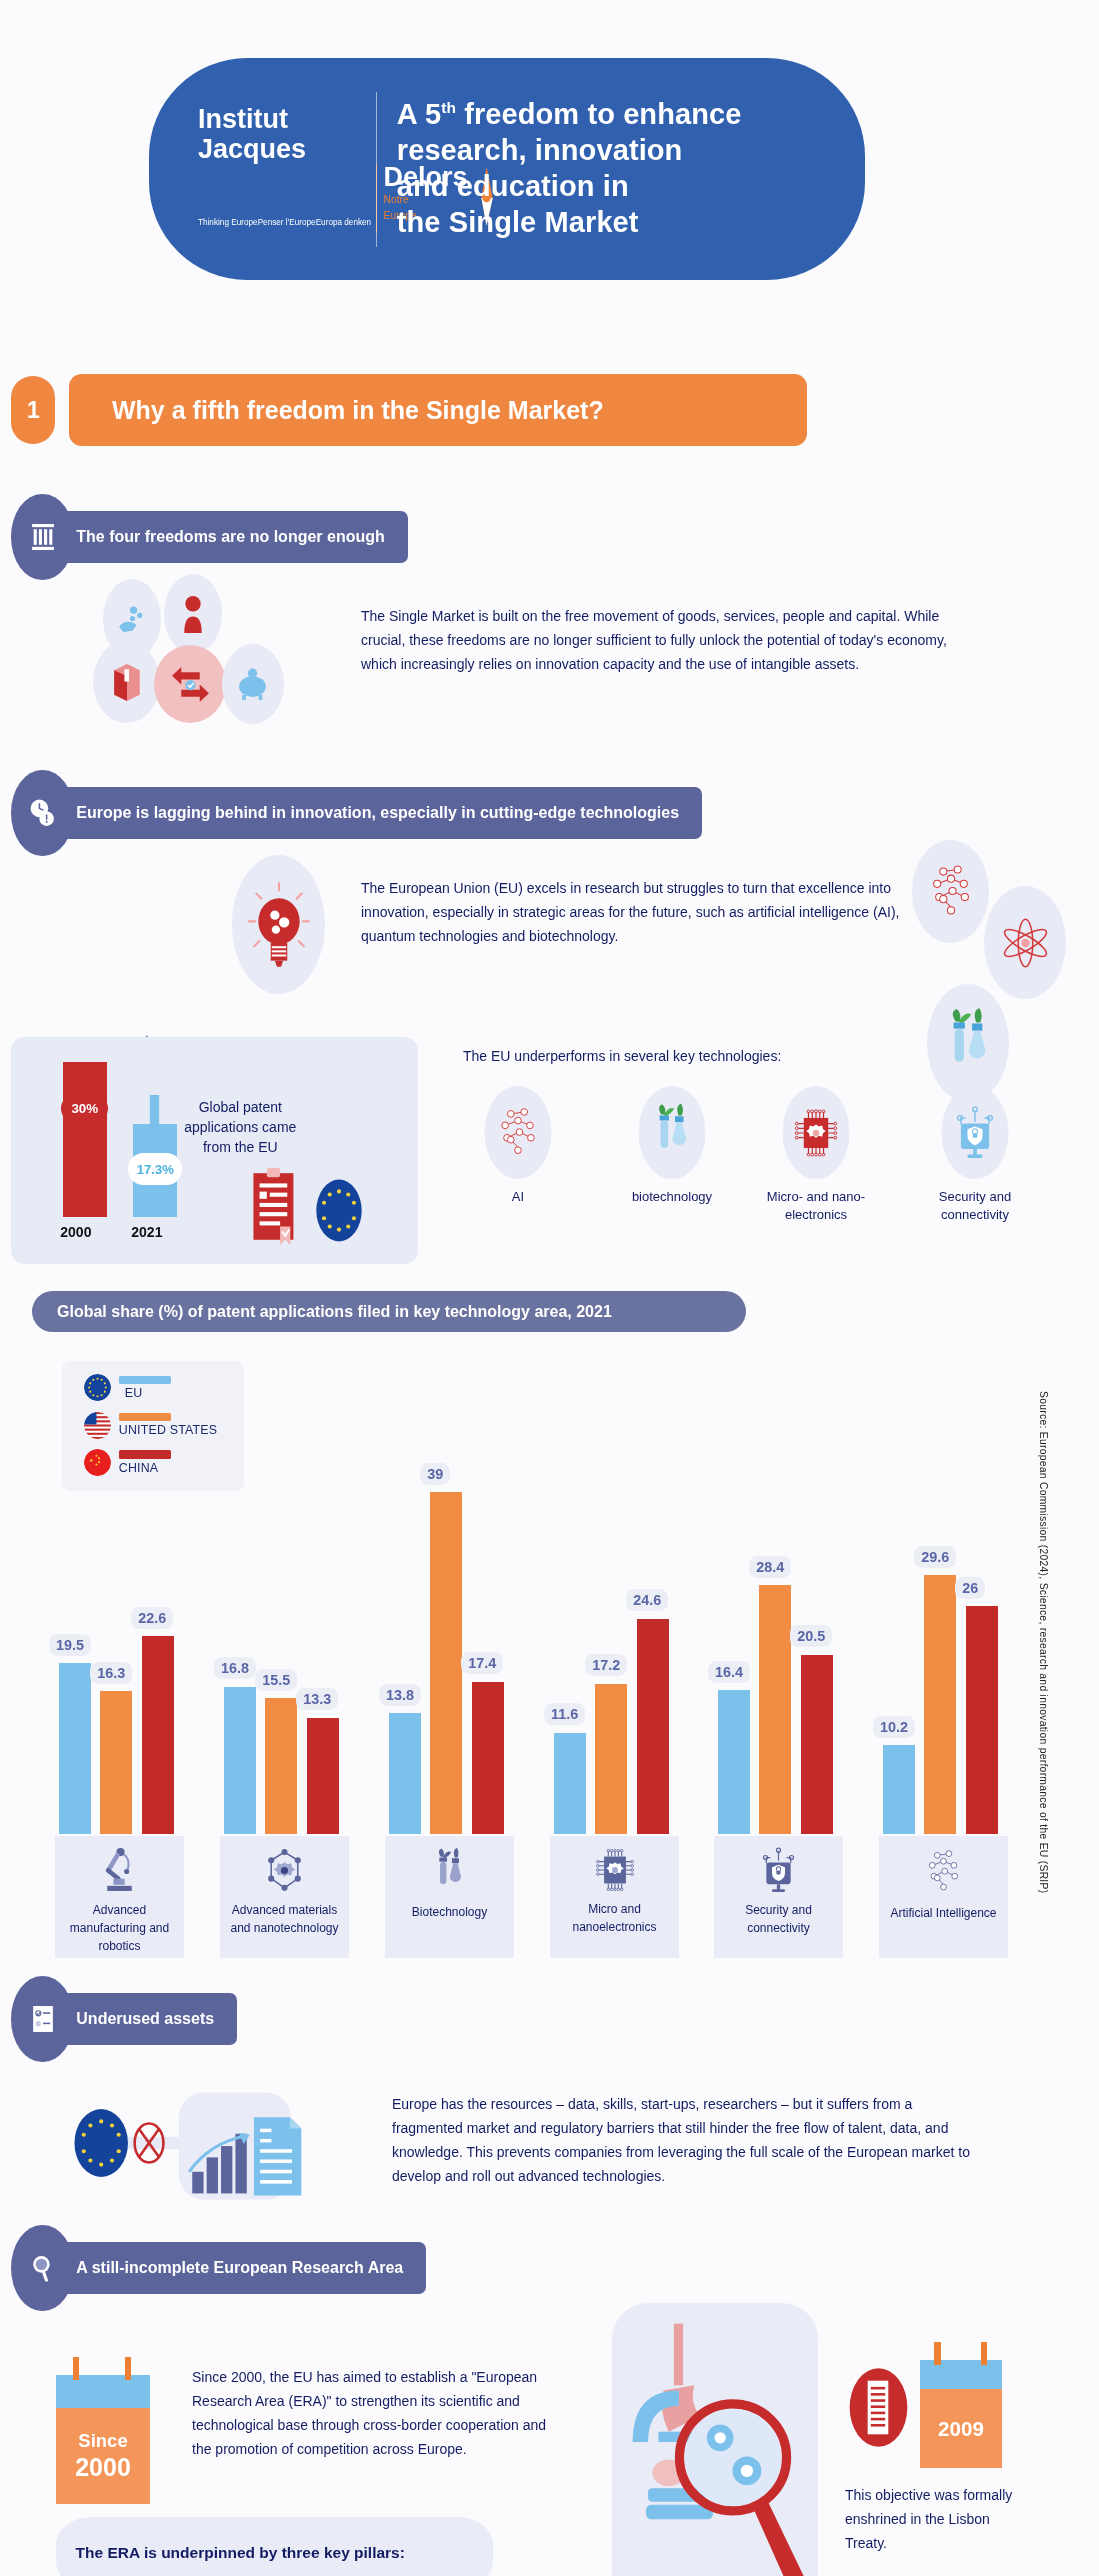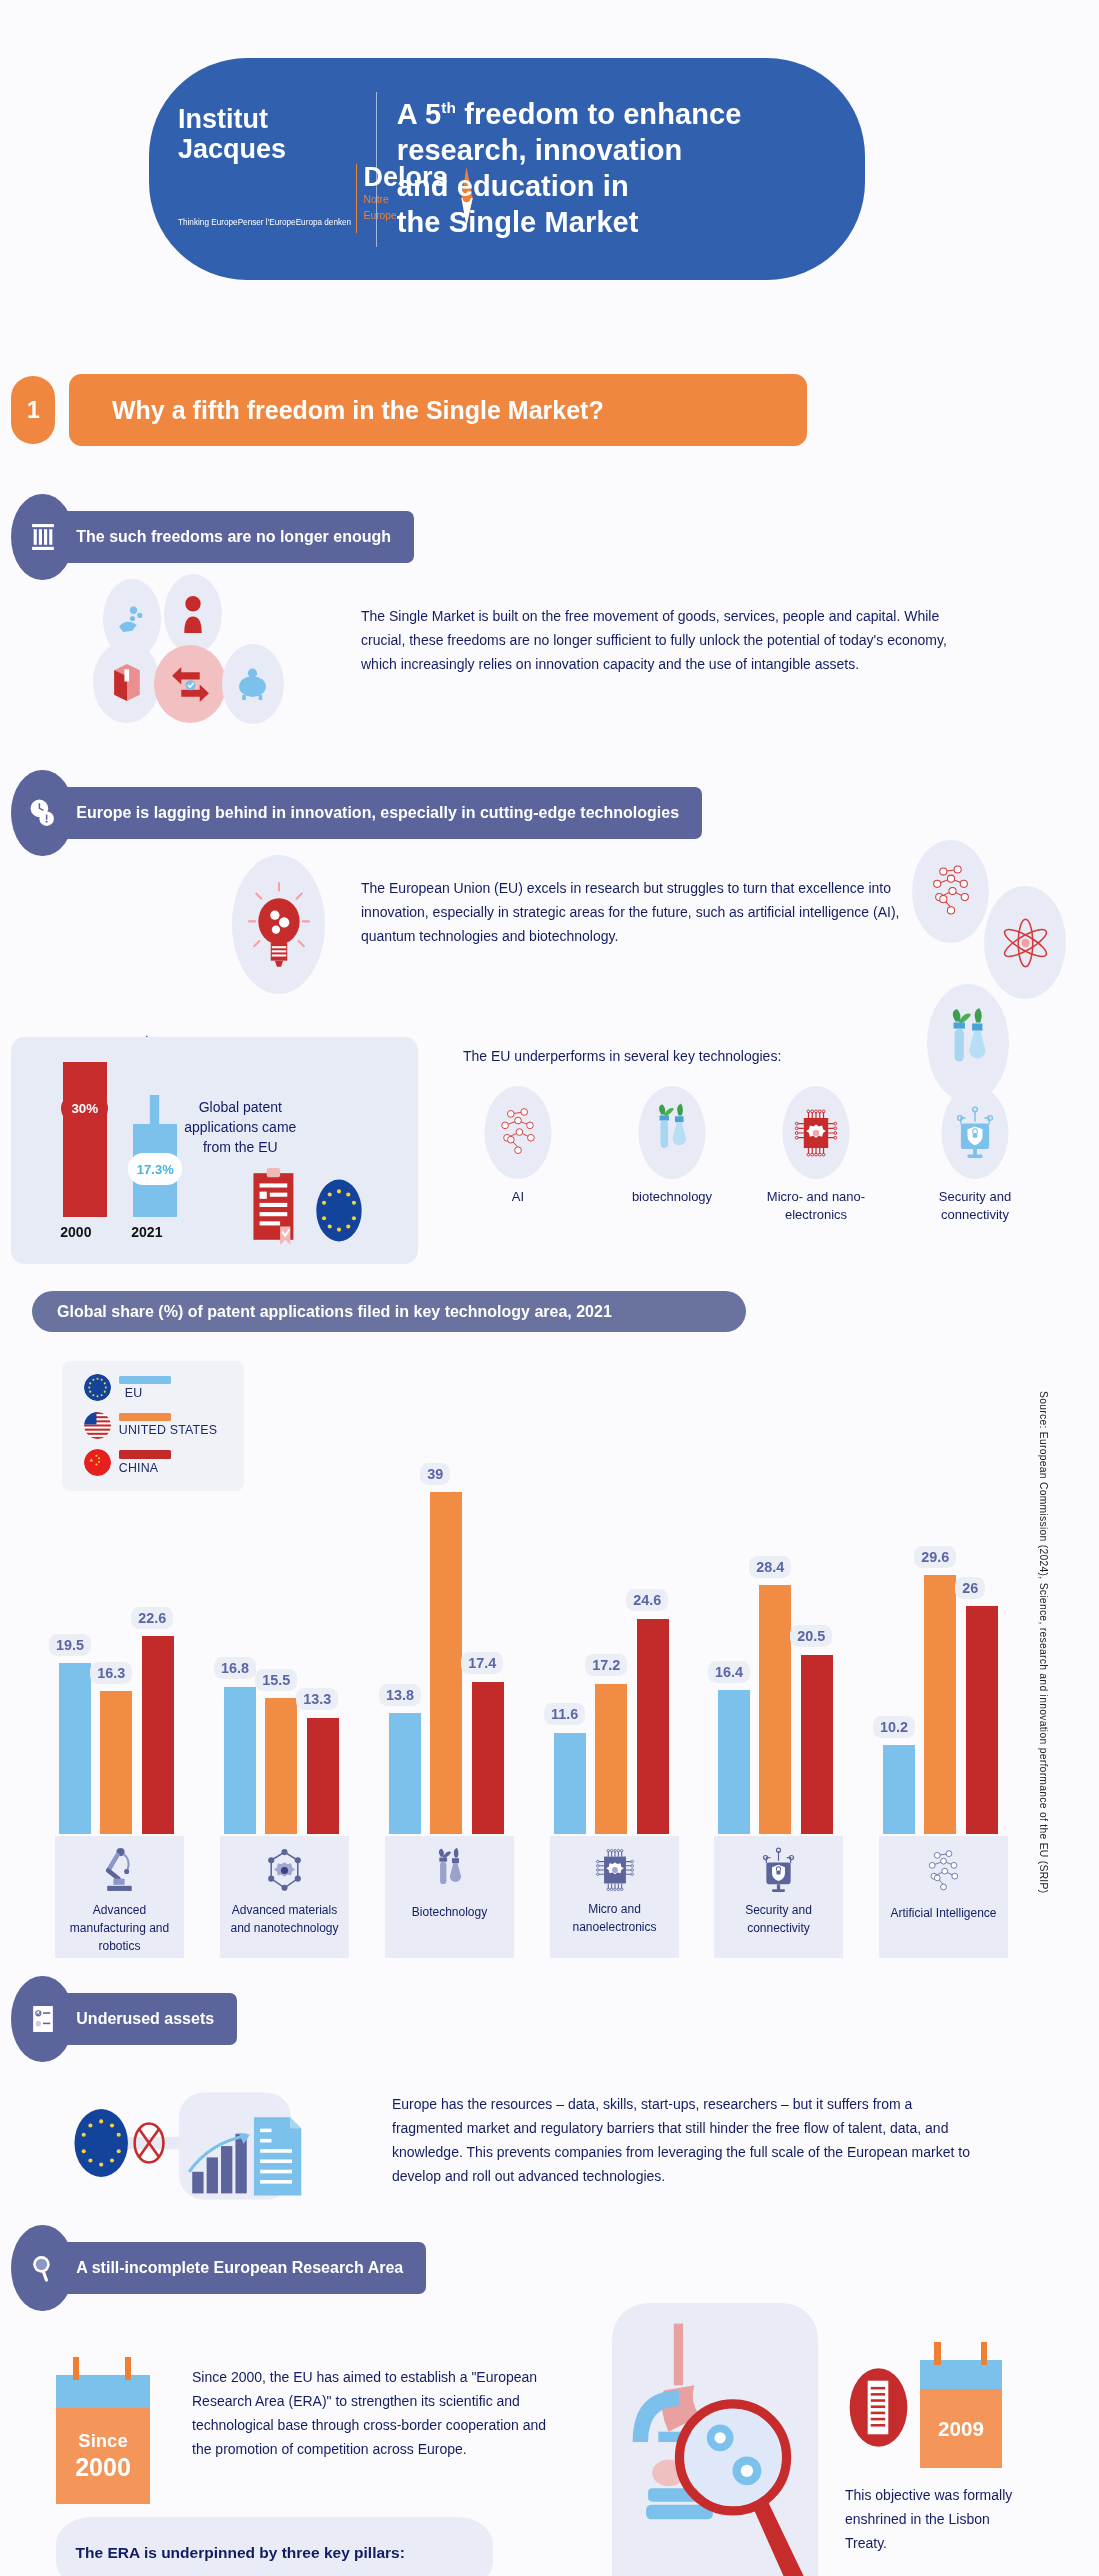--- a/index.html
+++ b/index.html
@@ -11,21 +11,21 @@
     -webkit-font-smoothing: antialiased;
   }
   .page { position: relative; width: 1099px; min-height: 3211px; overflow: hidden; }
 
   
   .header {
     position: absolute; left: 149px; top: 58px; width: 716px; height: 222px;
     background: #3161ae; border-radius: 98px/98px;
     display: flex; align-items: center;
   }
-  .logo-block { width: 222px; padding-left: 29px; display:flex; flex-direction:column; align-items:flex-start; }
+  .logo-block { width: 222px; padding-left: 49px; display:flex; flex-direction:column; align-items:flex-start; }
   .logo-inst { color:#fff; font-size: 27px; font-weight: 700; letter-spacing: 0px; line-height: 1.08; }
   .logo-row { display:flex; align-items:flex-end; }
   .logo-tags { display:flex; flex-direction:row; justify-content:flex-end; padding-bottom:3.1px; }
   .logo-tags span { color:#fff; font-size: 8.2px; line-height: 1.55; white-space:nowrap; }
   .logo-delors-wrap { display:flex; align-items:flex-start; margin-left:5.2px; border-left: 1px solid #e8863a; padding-left: 6.2px;}
   .logo-delors { color:#fff; font-size:27px; font-weight:700; line-height:1; }
   .logo-notre { color:#ef7f33; font-size: 10.3px; line-height:1.35; margin-top:2.1px;}
   .hdr-divider { width: 1px; height: 155px; background: rgba(255,255,255,.55); margin: 0 19.6px 0 5.2px; }
   .hdr-title { color:#fff; font-size: 29px; font-weight: 800; line-height: 1.24; letter-spacing:0.1px; }
   .hdr-title sup { font-size: 15.5px; vertical-align: super; }
@@ -184,21 +184,21 @@
     <div class="sub-knob">
       <svg width="24" height="28" viewBox="0 0 46 54">
           <rect x="2" y="2" width="42" height="6" fill="#fff"></rect>
           <rect x="5" y="12" width="6" height="30" fill="#fff"></rect>
           <rect x="15" y="12" width="6" height="30" fill="#fff"></rect>
           <rect x="25" y="12" width="6" height="30" fill="#fff"></rect>
           <rect x="35" y="12" width="6" height="30" fill="#fff"></rect>
           <rect x="2" y="46" width="42" height="6" fill="#fff"></rect>
         </svg>
     </div>
-    <div class="sub-bar">The such freedoms are no longer enough</div>
+    <div class="sub-bar">The four freedoms are no longer enough</div>
   </div>
 
   <div style="position:absolute;left:93px;top:574px;width:222px;height:149px;">
     <div class="icircle" style="left:10.3px;top:5.2px;width:58px;height:80px;">
       <svg width="32" height="32" viewBox="0 0 62 62">
           <circle cx="34" cy="14" r="7" fill="#7cc0ec"></circle>
           <circle cx="46" cy="24" r="5" fill="#7cc0ec"></circle>
           <circle cx="32" cy="30" r="5" fill="#7cc0ec"></circle>
           <path d="M6 46 q10 -14 26 -8 l8 4 -8 12 -18 2 z" fill="#7cc0ec"></path>
         </svg>

